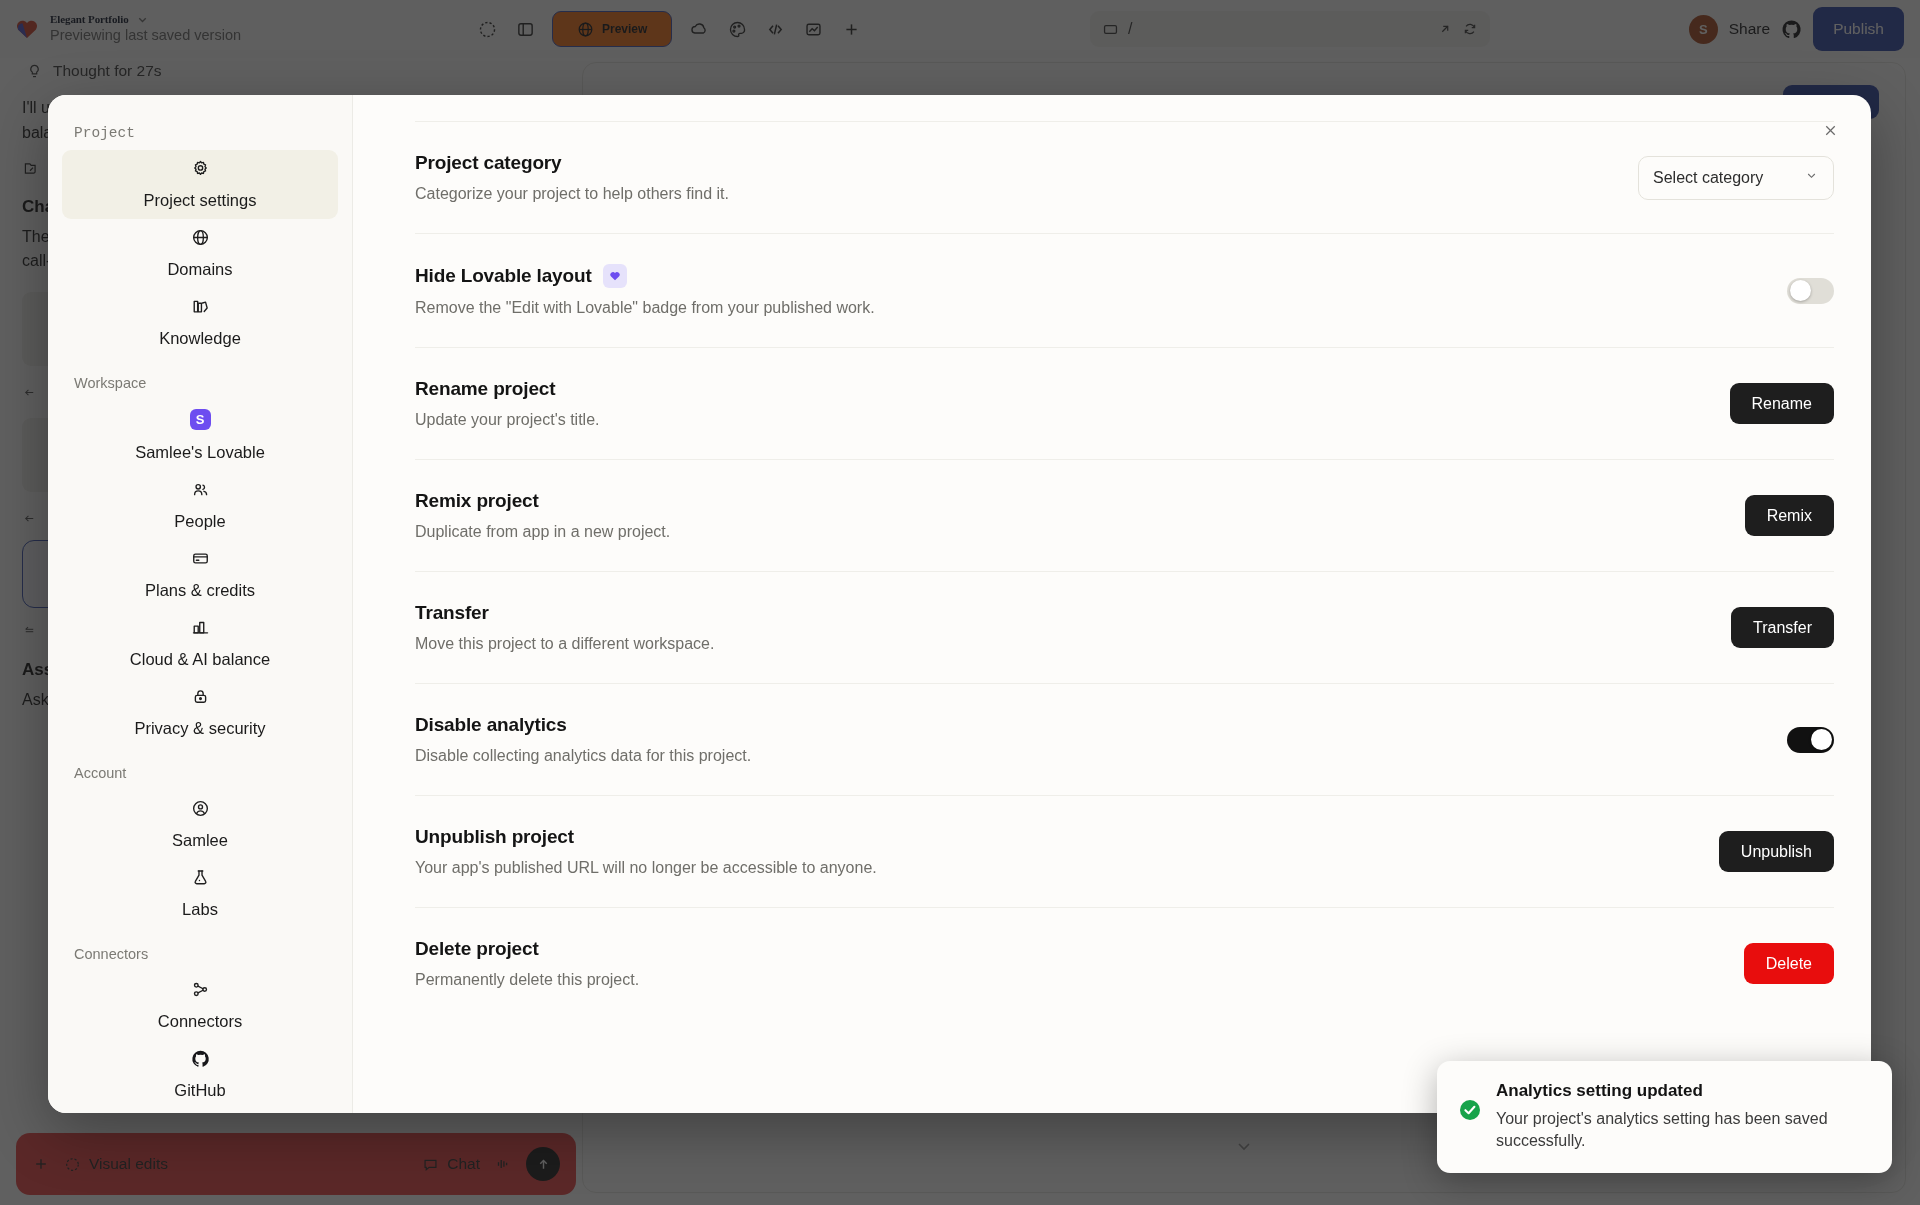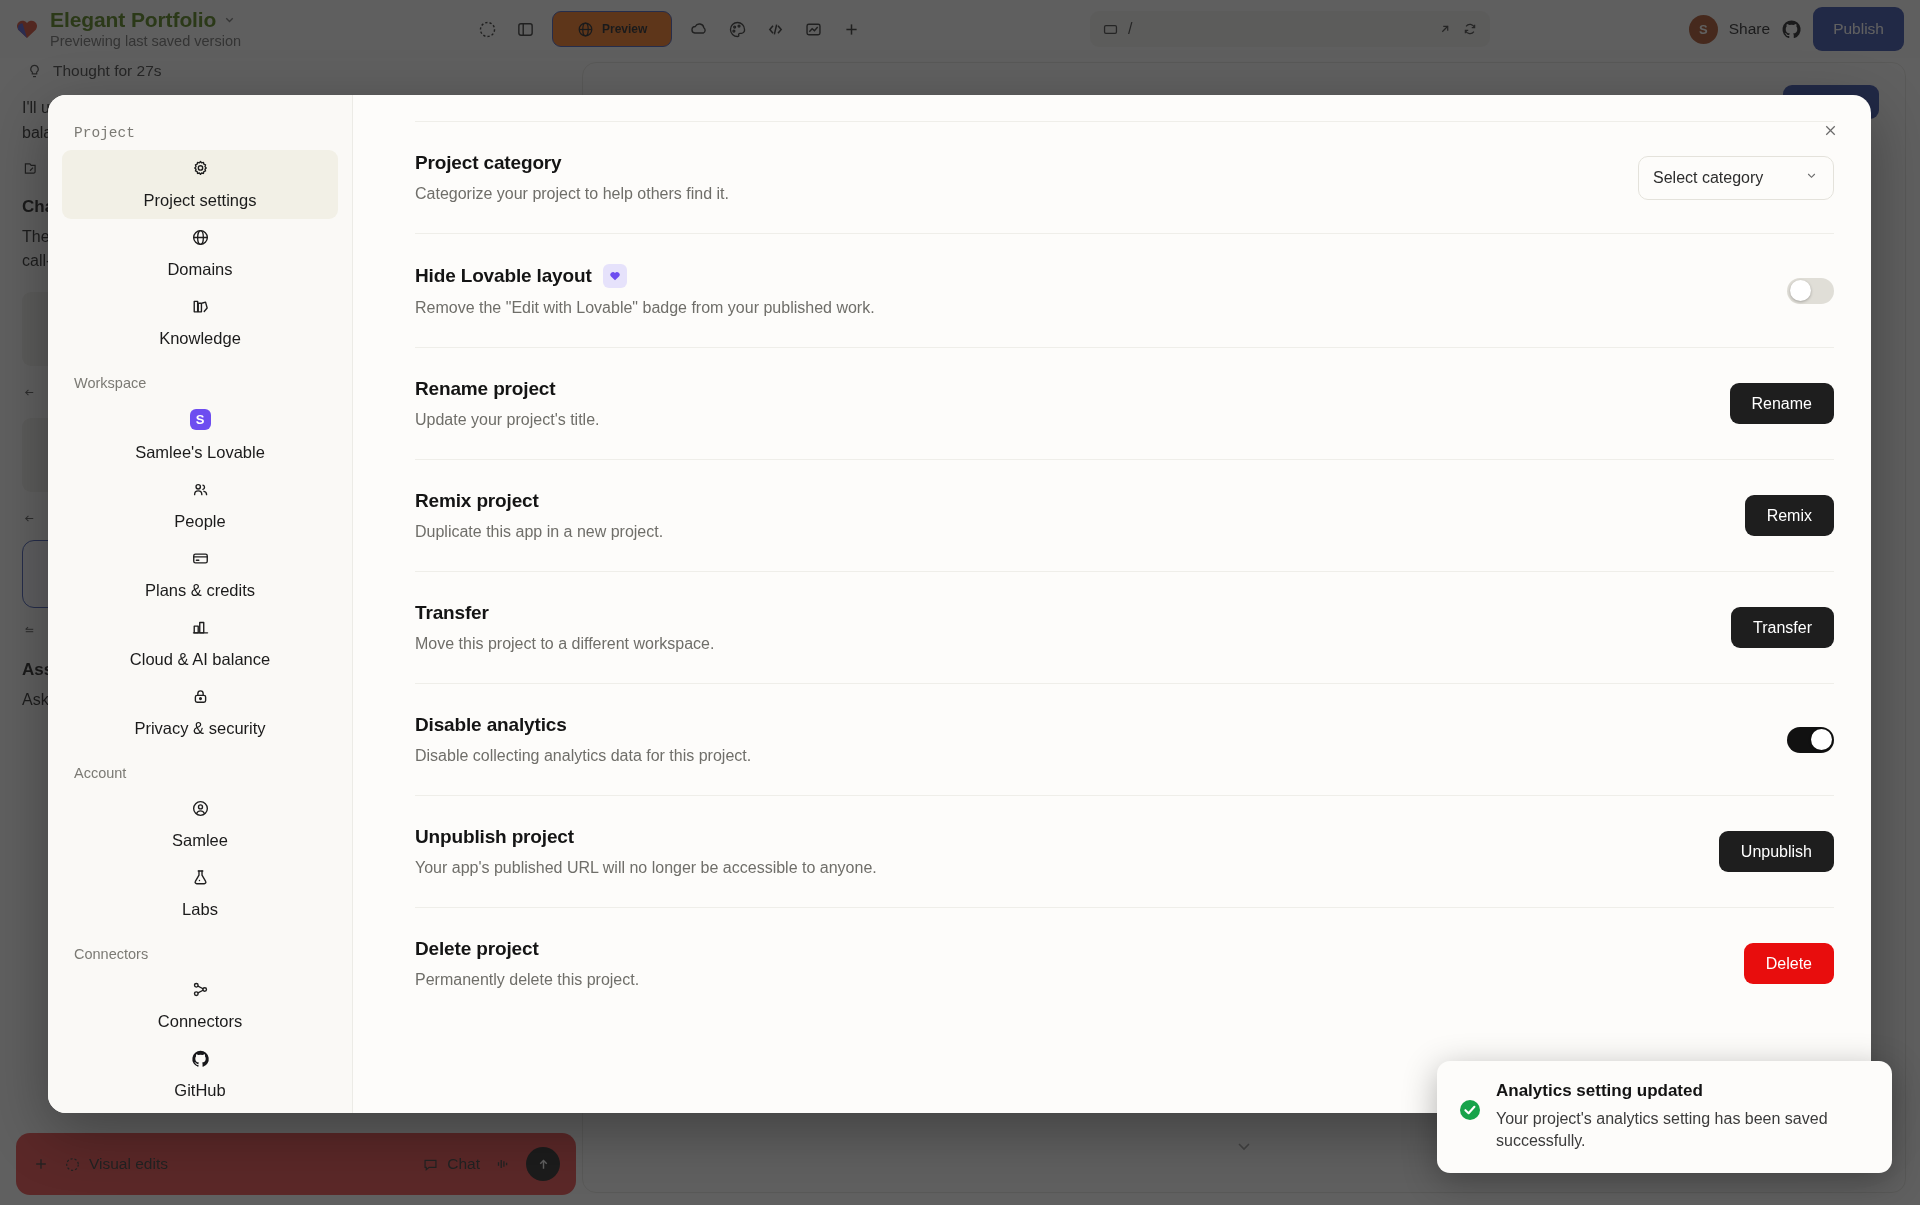--- a/index.html
+++ b/index.html
@@ -18,21 +18,21 @@
   .app-topbar {
     position: absolute; top: 0; left: 0; right: 0; height: 58px;
     display: flex; align-items: center;
     background: #fbfbfa;
   }
   .brand-wrap { display: flex; align-items: center; gap: 10px; padding-left: 14px; width: 470px; }
   .brand-logo { width: 26px; height: 26px; position: relative; flex: none; }
   .brand-logo svg { display:block; }
   .brand-texts { line-height: 1.2; }
   .brand-title-row { display: flex; align-items: center; gap: 7px; }
-  .brand-title { font-size: 21px; font-weight: bold; color: #4d7c0f; letter-spacing: -0.1px; }
+  .brand-title { font-size: 11px; font-weight: bold; color: #0f172a; letter-spacing: -0.1px; font-family: Liberation Serif, serif; }
   .brand-sub { font-size: 14.5px; color: #6b6b6b; margin-top: 1px; }
   .chev-sm { width: 13px; height: 13px; opacity: .75; }
 
   .center-tools { display: flex; align-items: center; gap: 4px; }
   .tool-btn {
     width: 34px; height: 34px; border-radius: 8px;
     display: flex; align-items: center; justify-content: center;
     color: #2b2b2b; background: transparent; border: none; cursor: pointer;
   }
   .preview-pill {
@@ -607,21 +607,21 @@
             </div>
             <div class="row-desc">Update your project's title.</div>
           </div>
           <button class="btn">Rename</button>
         </div>
         <div class="row">
           <div class="row-left">
             <div class="row-title">
               <span>Remix project</span>
             </div>
-            <div class="row-desc">Duplicate this app in a new project.</div>
+            <div class="row-desc">Duplicate from app in a new project.</div>
           </div>
           <button class="btn">Remix</button>
         </div>
         <div class="row">
           <div class="row-left">
             <div class="row-title">
               <span>Transfer</span>
             </div>
             <div class="row-desc">Move this project to a different workspace.</div>
           </div>

